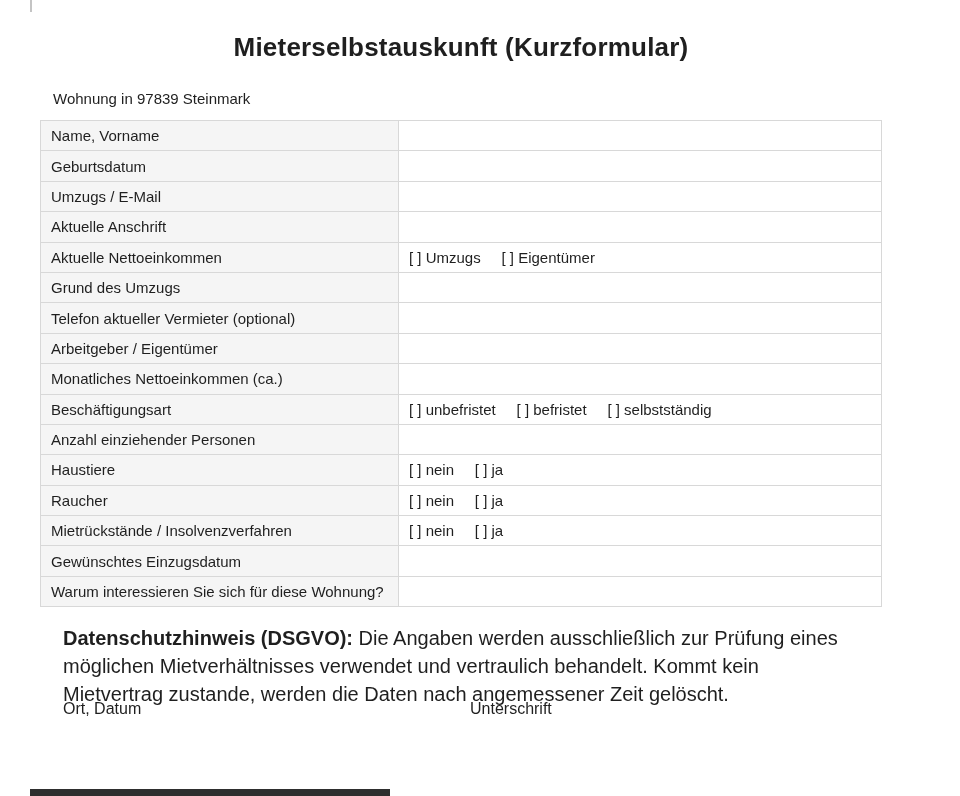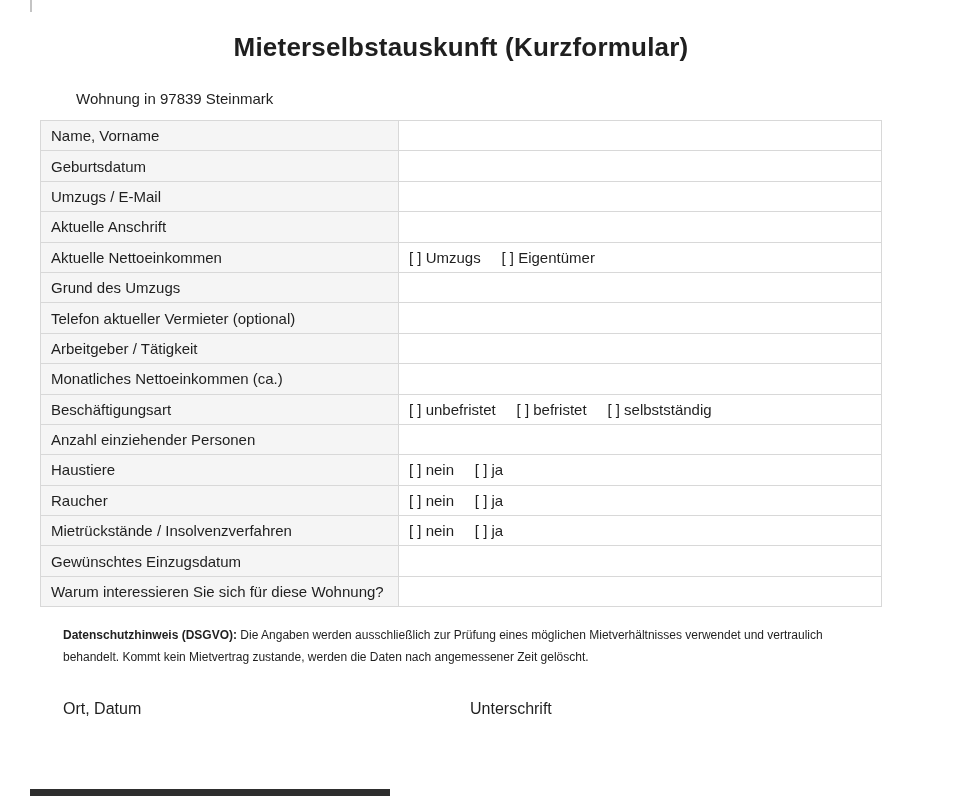--- a/index.html
+++ b/index.html
@@ -30,21 +30,21 @@
     position:absolute;
     top:32px; left:40px;
     width:842px;
     text-align:center;
     font-size:26px;
     font-weight:bold;
     letter-spacing:0.2px;
   }
   .doc-subtitle{
     position:absolute;
-    top:90px; left:76px;
+    top:90px; left:53px;
     font-size:15px;
   }
   .form-table{
     position:absolute;
     top:120px; left:40px;
     width:842px;
     border:1px solid var(--border);
     border-bottom:none;
   }
   .row{
@@ -68,22 +68,22 @@
   }
   .cell.value{
     flex:1;
     background:#ffffff;
     white-space:pre-wrap;
   }
   .privacy{
     position:absolute;
     top:624px; left:63px;
     width:792px;
-    font-size:12px;
-    line-height:22px;
+    font-size:20px;
+    line-height:28px;
   }
   .privacy b{font-weight:bold;}
   .signature-row{
     position:absolute;
     top:700px; left:63px;
     width:800px;
     font-size:16px;
   }
   .signature-label{
     position:absolute;
@@ -132,21 +132,21 @@
     </div>
     <div class="row">
       <div class="cell label">Grund des Umzugs</div>
       <div class="cell value"></div>
     </div>
     <div class="row">
       <div class="cell label">Telefon aktueller Vermieter (optional)</div>
       <div class="cell value"></div>
     </div>
     <div class="row">
-      <div class="cell label">Arbeitgeber / Tätigkeit</div>
+      <div class="cell label">Arbeitgeber / Eigentümer</div>
       <div class="cell value"></div>
     </div>
     <div class="row">
       <div class="cell label">Monatliches Nettoeinkommen (ca.)</div>
       <div class="cell value"></div>
     </div>
     <div class="row">
       <div class="cell label">Beschäftigungsart</div>
       <div class="cell value">[ ] unbefristet     [ ] befristet     [ ] selbstständig</div>
     </div>

